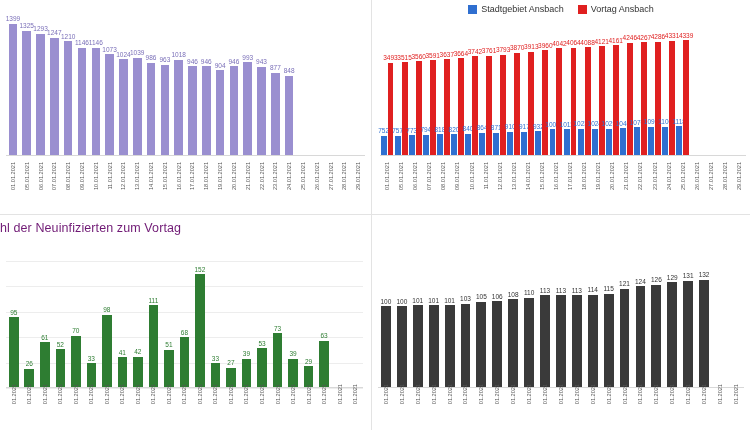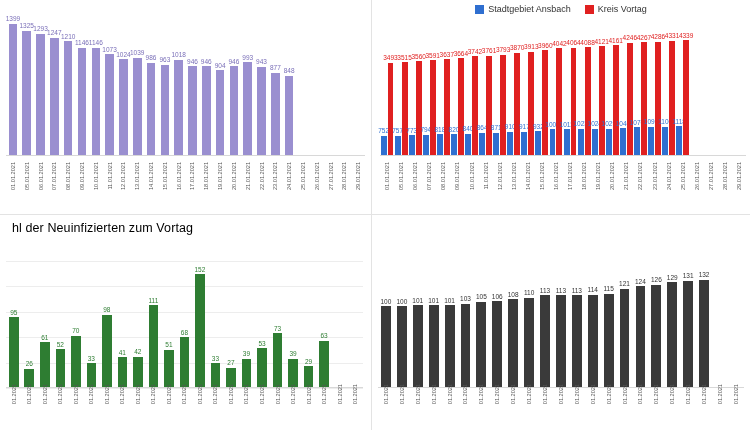--- a/index.html
+++ b/index.html
@@ -21,23 +21,23 @@
     box-sizing:border-box;
     overflow:hidden;
     background:#fff;
   }
   .panel.tl{border-right:1px solid #e3e3e3;border-bottom:1px solid #e3e3e3;}
   .panel.tr{border-bottom:1px solid #e3e3e3;}
   .panel.bl{border-right:1px solid #e3e3e3;}
 
   .panel-title{
     position:absolute;
-    left:12px;top:6px;
+    left:0;top:6px;
     font-size:12.5px;
-    color:#000000;
+    color:#701a75;
     white-space:nowrap;
     letter-spacing:0.1px;
   }
   .legend{
     position:absolute;
     top:4px;left:0;right:0;
     display:flex;justify-content:center;align-items:center;
     gap:14px;
     font-size:9px;color:#333;
   }
@@ -317,21 +317,21 @@
   </div>
 
   <div class="panel tr">
     <div class="legend">
       <span class="li">
         <span class="sw" style="background:#2f6fd0"></span>
         <span>Stadtgebiet Ansbach</span>
       </span>
       <span class="li">
         <span class="sw" style="background:#e02020"></span>
-        <span>Kreis Vortag</span>
+        <span>Vortag Ansbach</span>
       </span>
     </div>
     <div class="plot">
       <div class="chartarea" id="ca-tr" style="left:8px;right:4px;top:28px;bottom:58px;">
         <div class="bars" id="bars-tr">
             <div class="slot">
               <div class="bar dual" style="height: 15.6667%; background: rgb(47, 111, 208);">
                 <span class="vlabel" style="color: rgb(47, 111, 208);">752</span>
               </div>
               <div class="bar dual" style="height: 72.7708%; background: rgb(224, 32, 32);">

